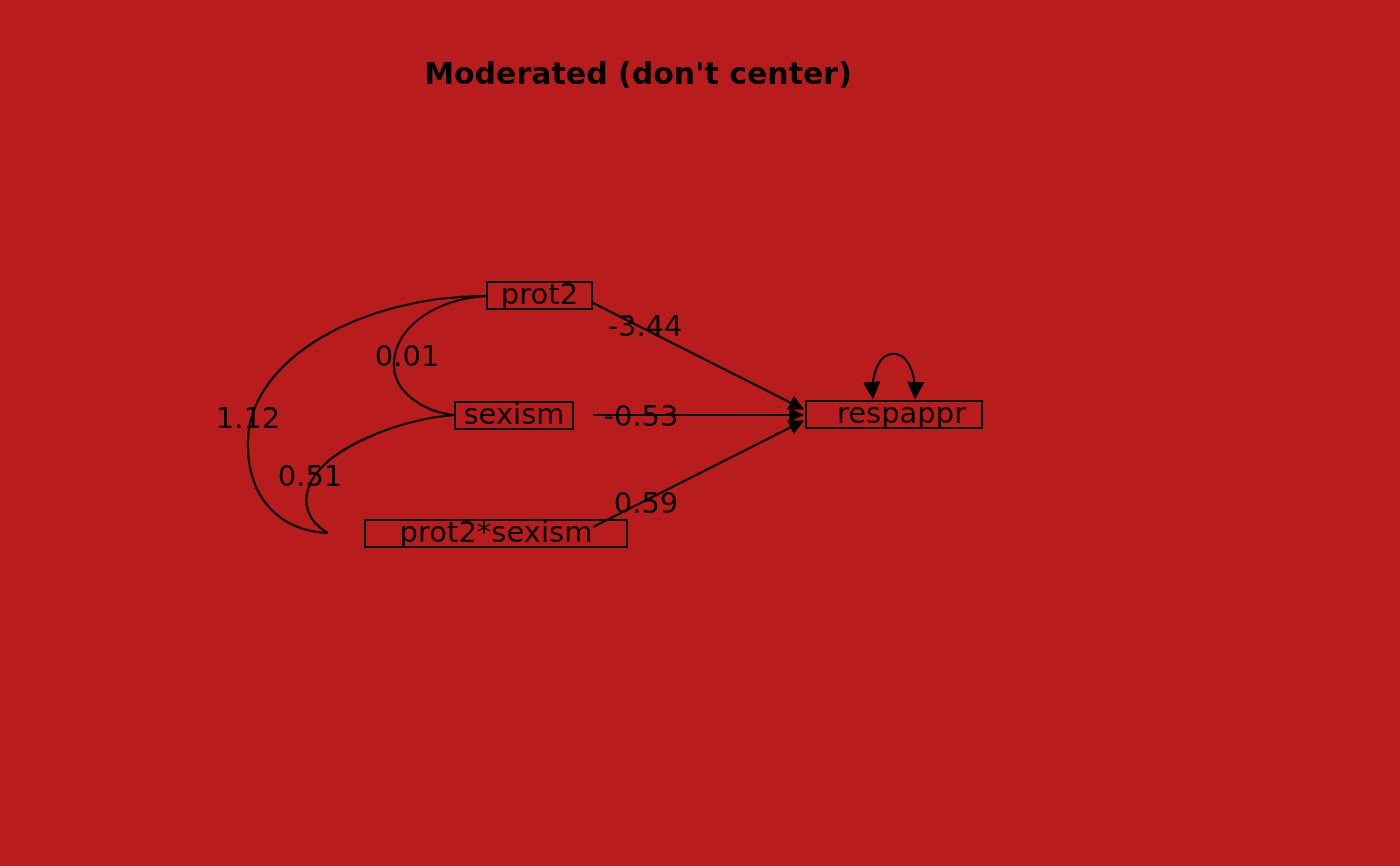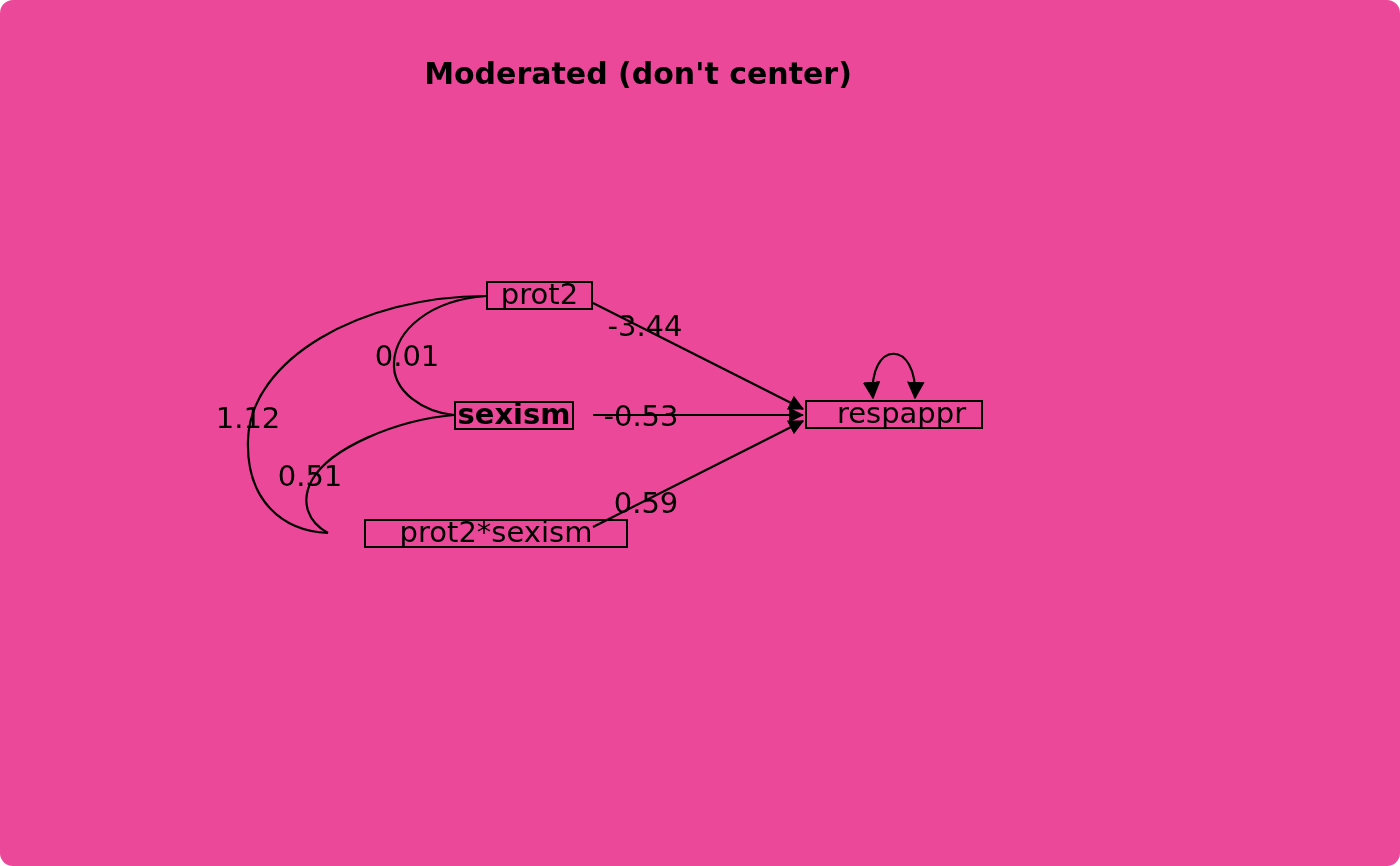--- a/index.html
+++ b/index.html
@@ -8,23 +8,22 @@
     padding: 0;
     background: #ffffff;
   }
   body {
     font-family: "DejaVu Sans", sans-serif;
   }
   #page {
     position: relative;
     width: 1400px;
     height: 866px;
-    background: #ec4899;
+    background: #b91c1c;
     overflow: hidden;
-    border-radius: 13px;
   }
   #diagram-title {
     position: absolute;
     left: 0;
     top: 56px;
     width: 1400px;
     text-align: center;
     font-family: "DejaVu Sans", sans-serif;
     font-weight: bold;
     font-size: 30px;
@@ -98,21 +97,21 @@
 
     <path d="M 454 415 C 396 420 330 448 312 480 C 300 502 308 522 328 533" fill="none" stroke="#000000" stroke-width="2.2"></path>
 
     <path d="M 873 398 C 868 340 918 338 915 398" fill="none" stroke="#000000" stroke-width="2.2" marker-start="url(#arrow-thin)" marker-end="url(#arrow-thin)"></path>
   </svg>
 
   <div class="node-box" style="left:486px; top:281px; width:107px; height:29px;">
     <span class="node-label">prot2</span>
   </div>
 
-  <div class="node-box" style="left:454px; top:401px; width:120px; height:29px;font-weight:bold;">
+  <div class="node-box" style="left:454px; top:401px; width:120px; height:29px;">
     <span class="node-label">sexism</span>
   </div>
 
   <div class="node-box" style="left:328px; top:519px; width:264px; height:29px;margin-left:36px;">
     <span class="node-label">prot2*sexism</span>
   </div>
 
   <div class="node-box" style="left:805px; top:400px; width:178px; height:29px;padding-left:15px;">
     <span class="node-label">respappr</span>
   </div>

